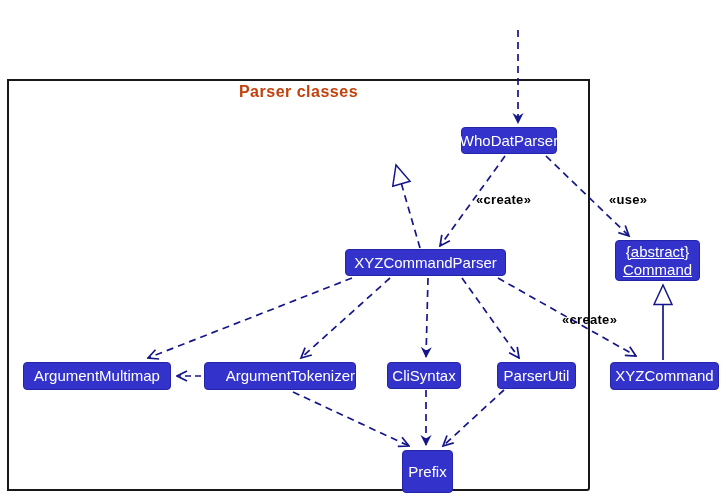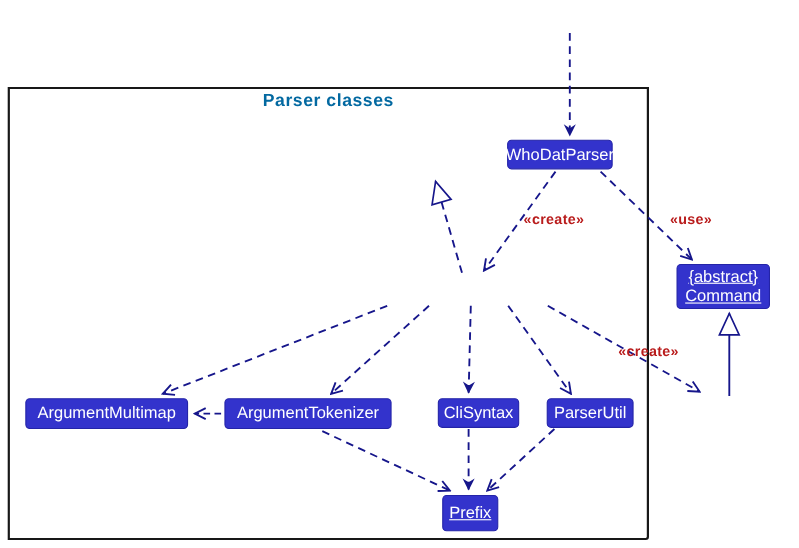--- a/index.html
+++ b/index.html
@@ -6,31 +6,31 @@
   .canvas{
     position:relative;width:726px;height:498px;background:#ffffff;overflow:hidden;
     font-family:"Liberation Sans", sans-serif;
   }
   .frame{
     position:absolute;left:7px;top:79px;width:579px;height:408px;
     border:2px solid #181818;border-radius:0 0 3px 0;background:transparent;
   }
   .frame-title{
     position:absolute;left:7px;top:83px;width:583px;text-align:center;
-    font-size:16px;font-weight:bold;color:#0369a1;letter-spacing:.5px;
+    font-size:16px;font-weight:bold;color:#c2410c;letter-spacing:.5px;
   }
   svg.edges{position:absolute;left:0;top:0;width:726px;height:498px;}
   .node{
     position:absolute;background:#3333CC;border:1px solid #2424A8;border-radius:4px;
     color:#ffffff;font-size:15px;display:flex;flex-direction:column;
     align-items:center;justify-content:center;line-height:18px;
     box-sizing:border-box;white-space:nowrap;
   }
   .edge-label{
-    position:absolute;font-size:13px;font-weight:bold;color:#b91c1c;white-space:nowrap;
+    position:absolute;font-size:13px;font-weight:bold;color:#000000;white-space:nowrap;
     letter-spacing:.3px;
   }
 </style>
 </head>
 <body>
 
 <div class="canvas">
 
   <div class="frame"></div>
   <div class="frame-title">Parser classes</div>
@@ -75,44 +75,50 @@
     <line x1="504" y1="390" x2="443" y2="446" stroke="#16168B" stroke-width="1.7" stroke-dasharray="7,5" marker-end="url(#mOpen)"></line>
 
     <line x1="663" y1="360" x2="663" y2="285" stroke="#16168B" stroke-width="1.7" marker-end="url(#mTri)"></line>
   </svg>
 
 
   <div class="node" style="left:461px;top:127px;width:96px;height:27px;">
     <span>WhoDatParser</span>
   </div>
 
+  <div class="node" style="left:345px;top:249px;width:161px;height:27px;">
+    <span>XYZCommandParser</span>
+  </div>
 
   <div class="node" style="left:23px;top:362px;width:148px;height:28px;">
     <span>ArgumentMultimap</span>
   </div>
 
-  <div class="node" style="left:204px;top:362px;width:152px;height:28px;">
+  <div class="node" style="left:204px;top:362px;width:152px;height:28px;align-items:flex-end;">
     <span>ArgumentTokenizer</span>
   </div>
 
-  <div class="node" style="left:398px;top:362px;width:74px;height:27px;">
+  <div class="node" style="left:387px;top:362px;width:74px;height:27px;">
     <span>CliSyntax</span>
   </div>
 
   <div class="node" style="left:497px;top:362px;width:79px;height:27px;">
     <span>ParserUtil</span>
   </div>
 
+  <div class="node" style="left:610px;top:362px;width:109px;height:28px;">
+    <span>XYZCommand</span>
+  </div>
 
   <div class="node" style="left:615px;top:240px;width:85px;height:41px;text-decoration:underline;">
     <span>{abstract}</span>
     <span>Command</span>
   </div>
 
-  <div class="node" style="left:402px;top:450px;width:51px;height:33px;text-decoration:underline;">
+  <div class="node" style="left:402px;top:450px;width:51px;height:43px;">
     <span>Prefix</span>
   </div>
 
   <span class="edge-label" style="left:476px;top:192px;">«create»</span>
   <span class="edge-label" style="left:592px;top:192px;margin-left:17px;">«use»</span>
   <span class="edge-label" style="left:562px;top:312px;">«create»</span>
 
 </div>
 
 </body></html>

